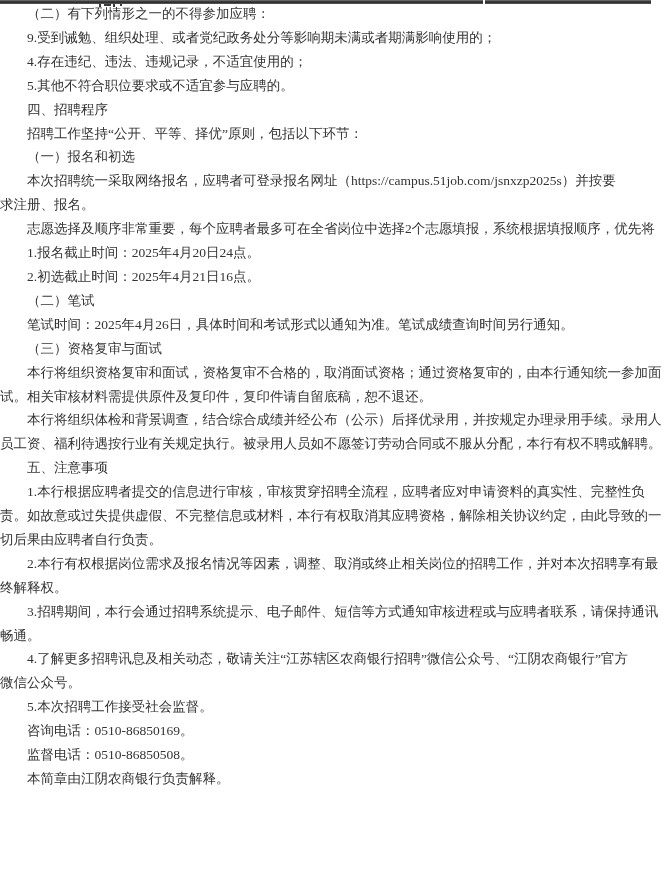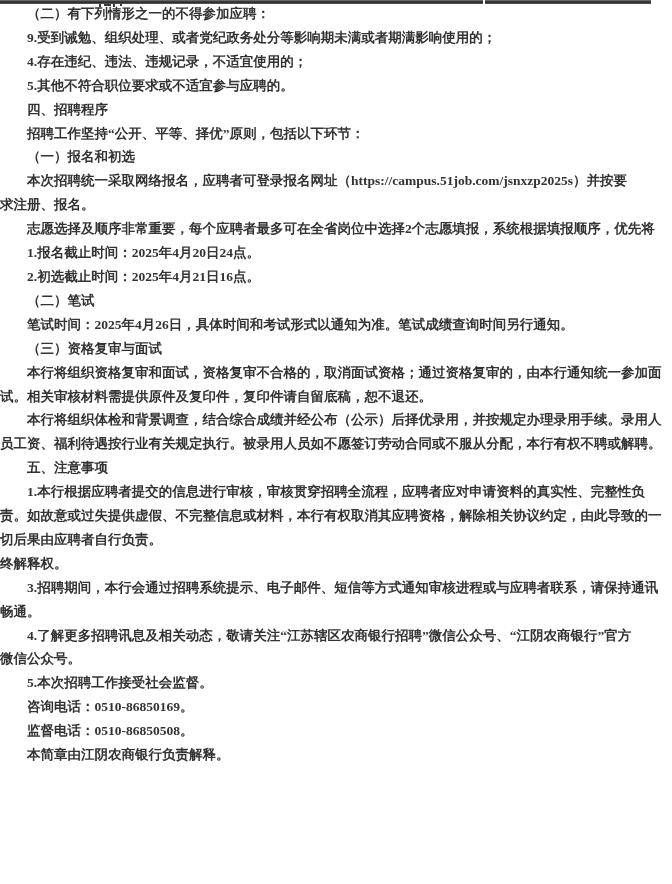--- a/index.html
+++ b/index.html
@@ -29,21 +29,20 @@
     top: 2px;
     width: 651px;
     color: #333333;
     font-size: 13.5px;
     line-height: 23.92px;
   }
   .doc .line {
     height: 23.92px;
     white-space: nowrap;
     overflow: visible;
-    font-weight: bold;
   }
   .doc .line.indent { padding-left: 27px; }
 </style>
 </head>
 <body>
 
 <div class="top-border">
   <div class="seg seg1"></div>
   <div class="seg seg2"></div>
   <div class="frag f1"></div>
@@ -69,20 +68,21 @@
     <div class="line indent">笔试时间：2025年4月26日，具体时间和考试形式以通知为准。笔试成绩查询时间另行通知。</div>
     <div class="line indent">（三）资格复审与面试</div>
     <div class="line indent">本行将组织资格复审和面试，资格复审不合格的，取消面试资格；通过资格复审的，由本行通知统一参加面</div>
     <div class="line">试。相关审核材料需提供原件及复印件，复印件请自留底稿，恕不退还。</div>
     <div class="line indent">本行将组织体检和背景调查，结合综合成绩并经公布（公示）后择优录用，并按规定办理录用手续。录用人</div>
     <div class="line">员工资、福利待遇按行业有关规定执行。被录用人员如不愿签订劳动合同或不服从分配，本行有权不聘或解聘。</div>
     <div class="line indent">五、注意事项</div>
     <div class="line indent">1.本行根据应聘者提交的信息进行审核，审核贯穿招聘全流程，应聘者应对申请资料的真实性、完整性负</div>
     <div class="line">责。如故意或过失提供虚假、不完整信息或材料，本行有权取消其应聘资格，解除相关协议约定，由此导致的一</div>
     <div class="line">切后果由应聘者自行负责。</div>
+    <div class="line indent">2.本行有权根据岗位需求及报名情况等因素，调整、取消或终止相关岗位的招聘工作，并对本次招聘享有最</div>
     <div class="line">终解释权。</div>
     <div class="line indent">3.招聘期间，本行会通过招聘系统提示、电子邮件、短信等方式通知审核进程或与应聘者联系，请保持通讯</div>
     <div class="line">畅通。</div>
     <div class="line indent">4.了解更多招聘讯息及相关动态，敬请关注“江苏辖区农商银行招聘”微信公众号、“江阴农商银行”官方</div>
     <div class="line">微信公众号。</div>
     <div class="line indent">5.本次招聘工作接受社会监督。</div>
     <div class="line indent">咨询电话：0510-86850169。</div>
     <div class="line indent">监督电话：0510-86850508。</div>
     <div class="line indent">本简章由江阴农商银行负责解释。</div>
   </div>

